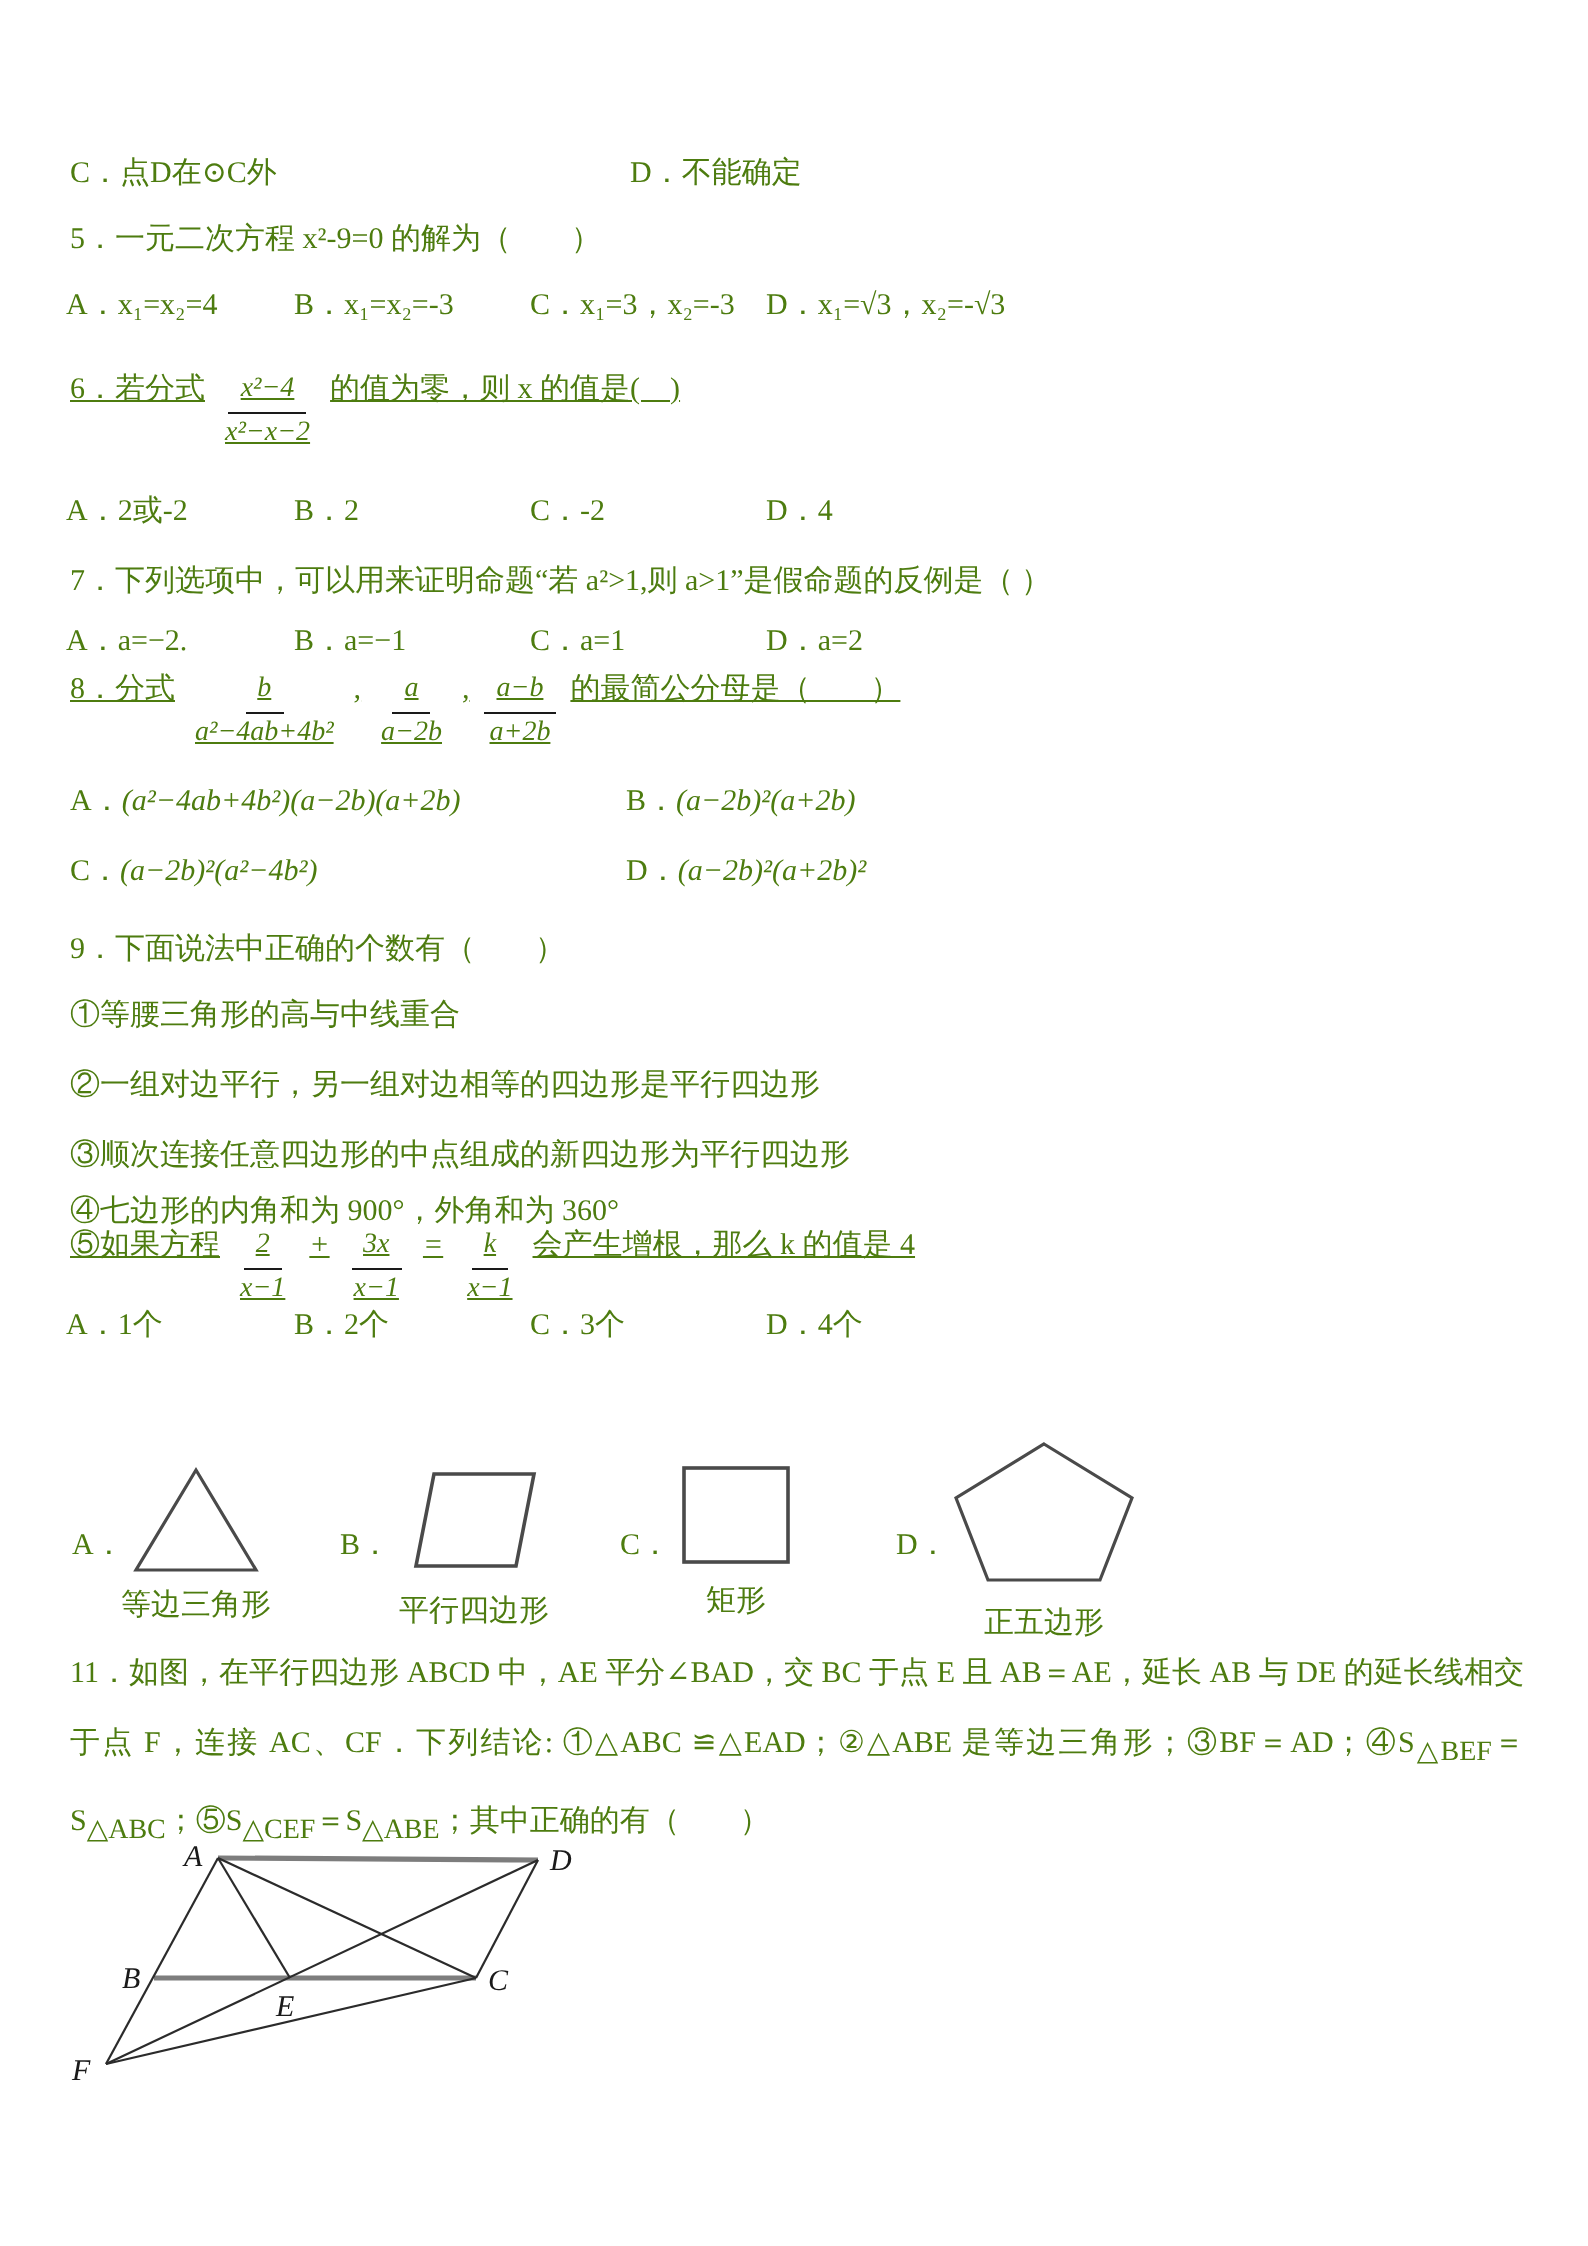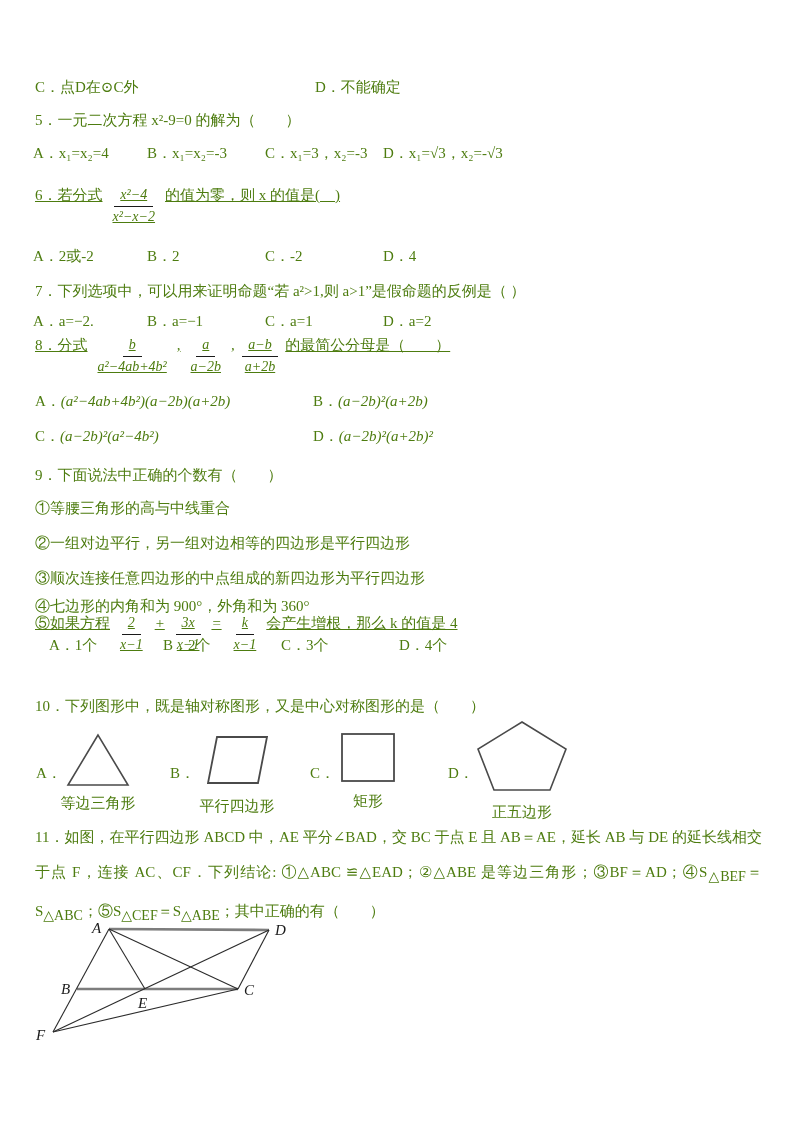--- a/index.html
+++ b/index.html
@@ -109,28 +109,27 @@
       <span class="num">3x</span>
       <span class="den">x−1</span>
     </span>
     <span class="frac-op math">=</span>
     <span class="frac">
       <span class="num">k</span>
       <span class="den">x−1</span>
     </span>
     <span>会产生增根，那么 k 的值是 4</span>
   </div>
-  <div class="abs row-opts" style="left:33px;top:636px;width:740px;margin-left:16px;">
+  <div class="abs row-opts" style="left:33px;top:654px;width:740px;">
     <span class="opt"><span>A．</span><span>1个</span></span>
     <span class="opt"><span>B．</span><span>2个</span></span>
     <span class="opt"><span>C．</span><span>3个</span></span>
     <span class="opt"><span>D．</span><span>4个</span></span>
   </div>
 
-  <div class="abs stem" style="left:35px;top:697px;">10．下列图形中，既是轴对称图形，又是中心对称图形的是（　　）</div>
 
   <span class="abs shape-letter" style="left:36px;top:764px;">A．</span>
   <svg class="abs" style="left:66px;top:733px;" width="64" height="54" viewBox="0 0 64 54">
     <polygon points="32,2 2,52 62,52" fill="none" stroke="#4a4a4a" stroke-width="1.6"></polygon>
   </svg>
   <span class="abs caption" style="left:98px;top:794px;">等边三角形</span>
 
   <span class="abs shape-letter" style="left:170px;top:764px;">B．</span>
   <svg class="abs" style="left:206px;top:735px;" width="64" height="50" viewBox="0 0 64 50">
     <polygon points="11,2 61,2 52,48 2,48" fill="none" stroke="#4a4a4a" stroke-width="1.8"></polygon>

